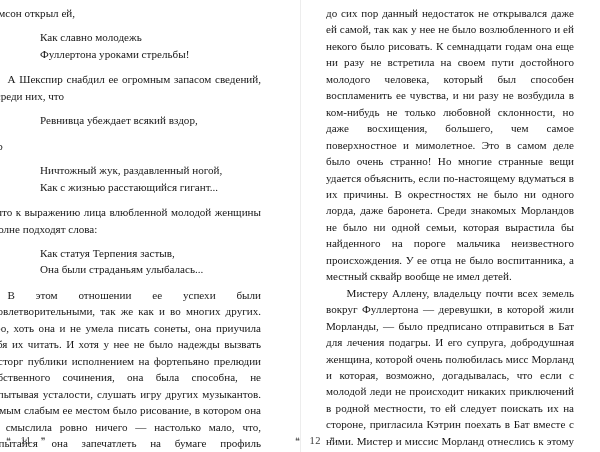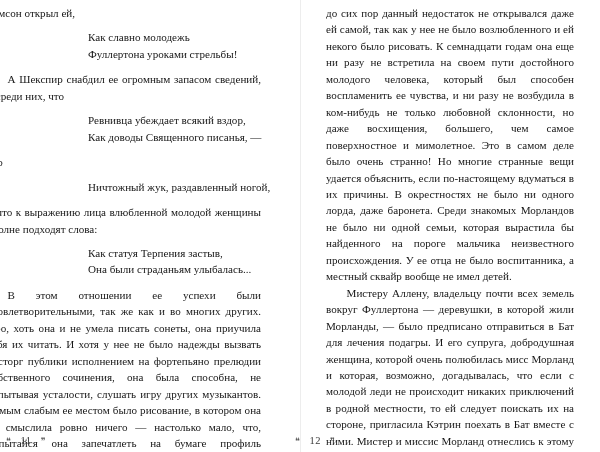--- a/index.html
+++ b/index.html
@@ -69,21 +69,20 @@
     margin: 8px 0 9px 0;
     text-align: left;
     text-indent: 0;
     padding-left: 53px;
   }
   #left-block .verse {
     padding-left: 53px;
   }
   .verse div {
     white-space: nowrap;
-    margin-left: 48px;
   }
   .folio {
     position: absolute;
     bottom: 6px;
     width: 100%;
     text-align: left;
     font-size: 10.5px;
     color: #3a3a3a;
     letter-spacing: 0.5px;
     white-space: nowrap;
@@ -110,25 +109,25 @@
   <div class="page" id="page-left">
     <div class="textblock" id="left-block">
         <p class="cont">Томсон открыл ей,</p>
         <div class="verse">
           <div>Как славно молодежь</div>
           <div>Фуллертона уроками стрельбы!</div>
         </div>
         <p>А Шекспир снабдил ее огромным запасом сведений, и среди них, что</p>
         <div class="verse">
           <div>Ревнивца убеждает всякий вздор,</div>
-          <div>Как доводы Священного писанья, —</div>
         </div>
         <p class="cont">что</p>
         <div class="verse">
           <div>Ничтожный жук, раздавленный ногой,</div>
+          <div>Как с жизнью расстающийся гигант...</div>
         </div>
         <p class="cont">и что к выражению лица влюбленной молодой женщины вполне подходят слова:</p>
         <div class="verse">
           <div>Как статуя Терпения застыв,</div>
           <div>Она были страданьям улыбалась...</div>
         </div>
         <p>В этом отношении ее успехи были удовлетворительными, так же как и во многих других. Ибо, хоть она и не умела писать сонеты, она приучила себя их читать. И хотя у нее не было надежды вызвать восторг публики исполнением на фортепьяно прелюдии собственного сочинения, она была способна, не испытывая усталости, слушать игру других музыкантов. Самым слабым ее местом было рисование, в котором она не смыслила ровно ничего — настолько мало, что, попытайся она запечатлеть на бумаге профиль возлюбленного, ее и тогда никому не удалось бы изобличить. По этой части она не могла соревноваться ни с одной героиней романа. Однако</p>
       </div>
     <div class="folio">
       <span class="orn">❝</span>

